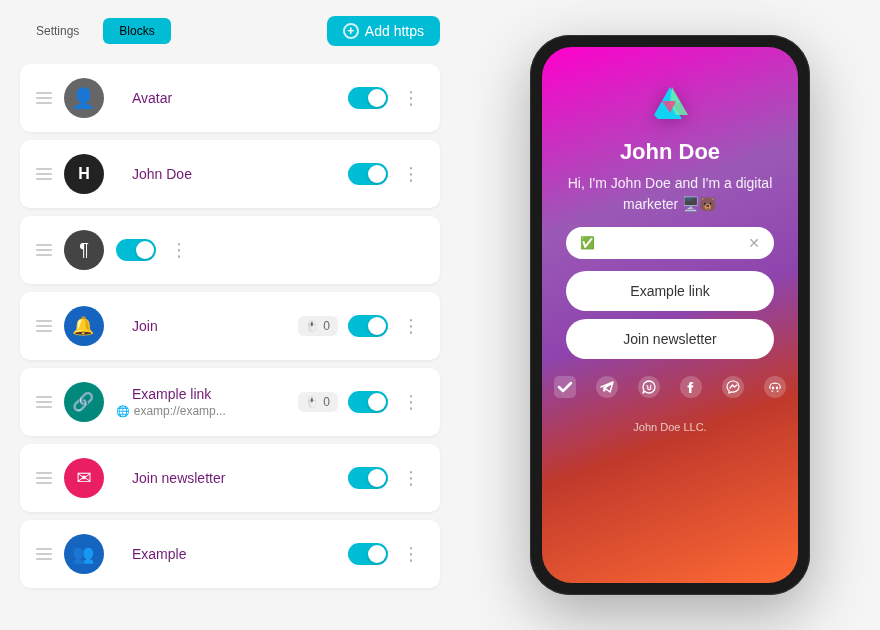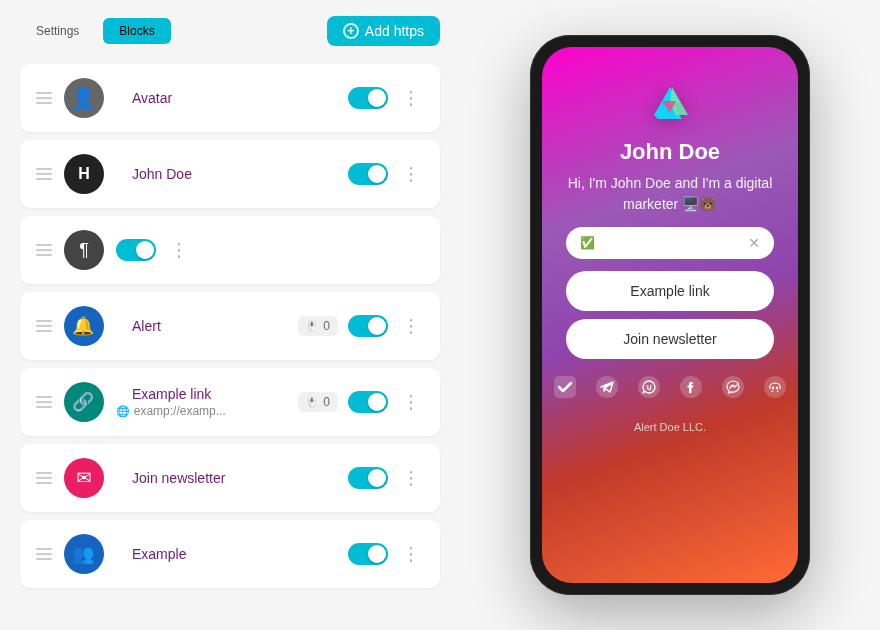--- a/index.html
+++ b/index.html
@@ -392,21 +392,21 @@
     </div>
 
     <div class="block-item">
       <div class="drag-handle">
         <span></span>
           <span></span>
           <span></span>
       </div>
       <div class="block-icon" style="background:#1565c0; color:#fff; font-size:18px;">🔔</div>
       <div class="block-info">
-        <span class="block-name">Alert</span>
+        <span class="block-name">Join</span>
       </div>
       <div class="block-actions">
         <div class="click-badge">
           <span style="font-size:11px;">🖱️</span>
           <span>0</span>
         </div>
         <div class="toggle"></div>
         <button class="more-btn">⋮</button>
       </div>
     </div>
@@ -541,18 +541,18 @@
               <path d="M15 15 C14 15.8 13 16 13 16 L12.6 15.1 C13 15 13.6 14.7 14 14.3 Z" fill="white"></path>
               <path d="M8 7 C8 7 7 7.5 6 9 C5.5 9.5 5 11 5 12 C5.5 12.5 6.5 13 6.5 13 L7 12 C7 12 6.5 11.8 6 11.5 C6.3 10.5 6.7 9.8 7 9.2 C7.4 8.5 8 7.8 8.5 7.5 Z" fill="white"></path>
               <path d="M14 7 C14 7 15 7.5 16 9 C16.5 9.5 17 11 17 12 C16.5 12.5 15.5 13 15.5 13 L15 12 C15 12 15.5 11.8 16 11.5 C15.7 10.5 15.3 9.8 15 9.2 C14.6 8.5 14 7.8 13.5 7.5 Z" fill="white"></path>
               <ellipse cx="9" cy="12" rx="1.2" ry="1.4" fill="white"></ellipse>
               <ellipse cx="13" cy="12" rx="1.2" ry="1.4" fill="white"></ellipse>
               <path d="M9 7.5 C10 7.2 12 7.2 13 7.5" stroke="white" stroke-width="1.2" stroke-linecap="round"></path>
             </svg>
           </div>
         </div>
 
-        <div class="footer-text">Alert Doe LLC.</div>
+        <div class="footer-text">John Doe LLC.</div>
 
       </div>
     </div>
   </div>
 </div>
 
 </body></html>

